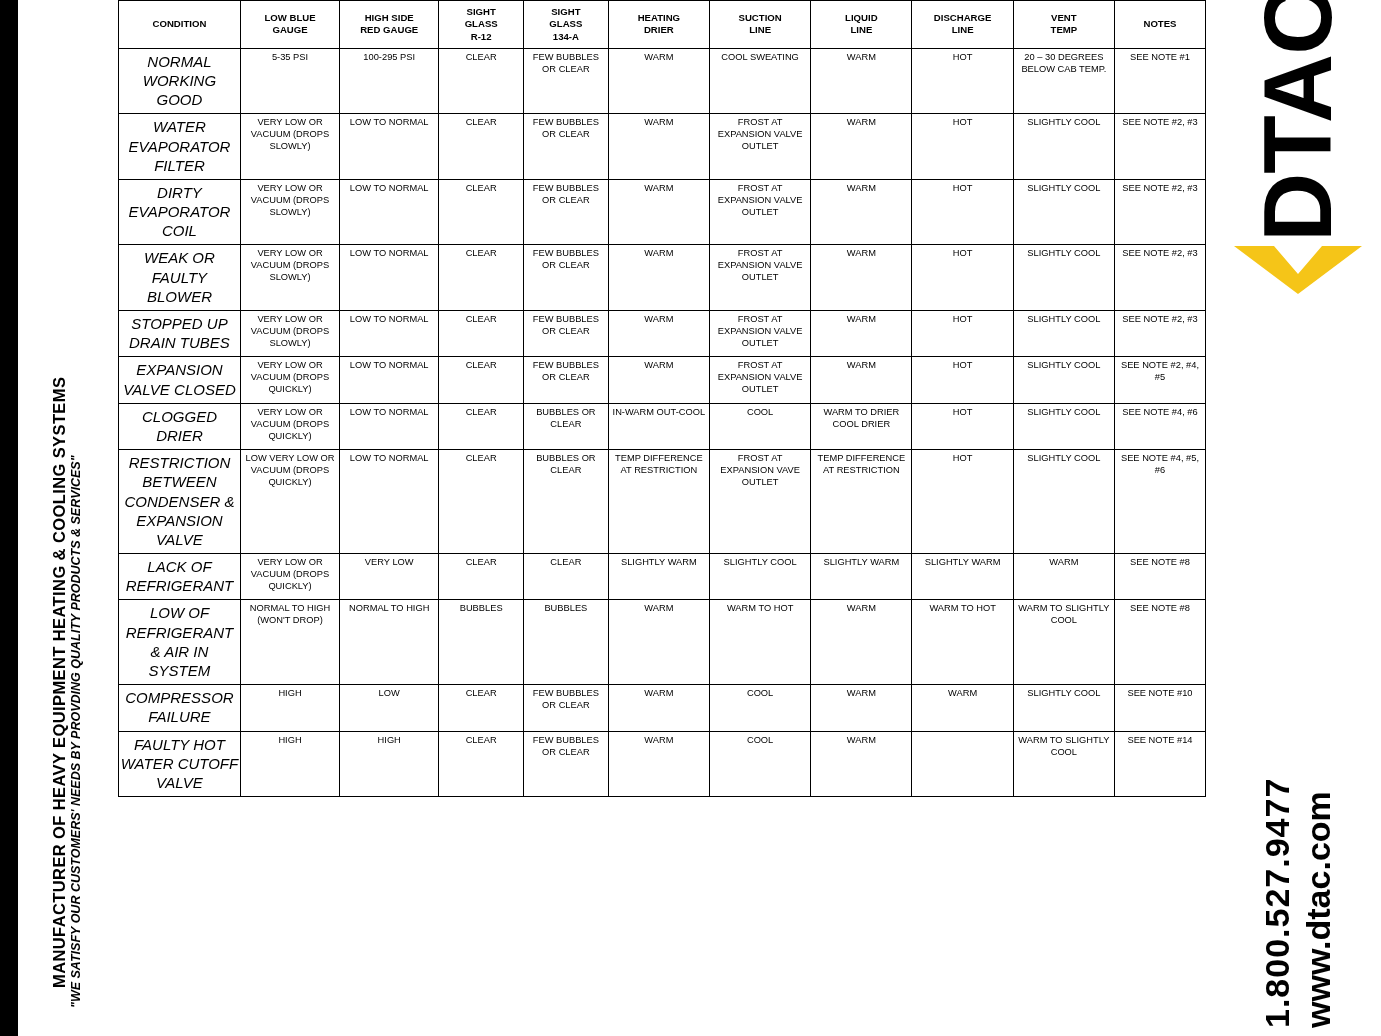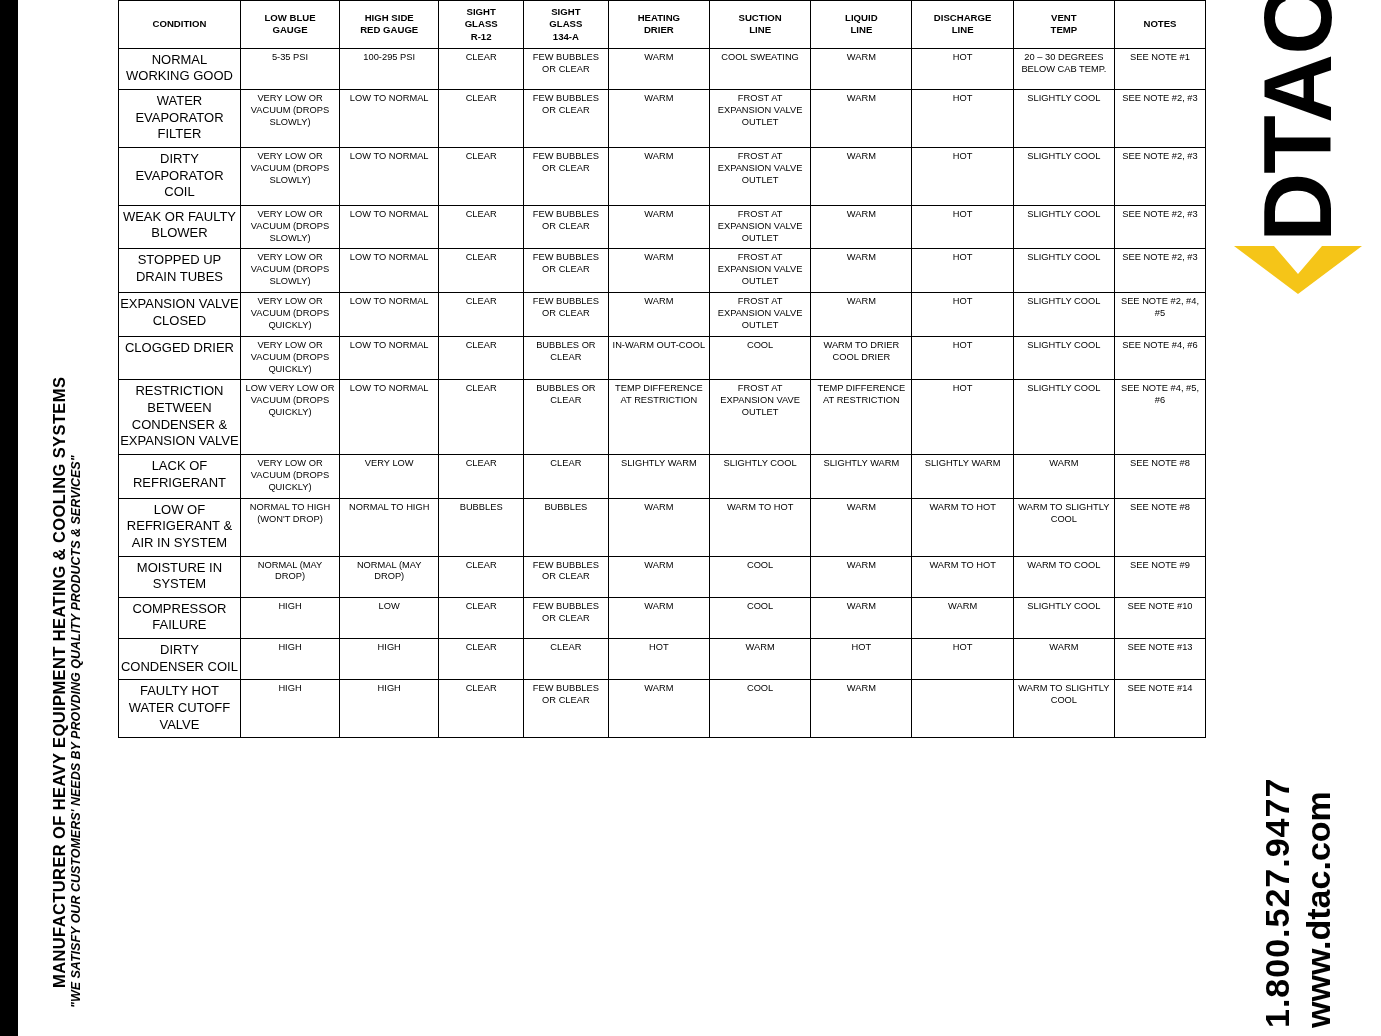--- a/index.html
+++ b/index.html
@@ -87,21 +87,22 @@
     word-wrap: break-word;
   }
   table.diag th {
     font-weight: bold;
     font-size: 9.6px;
     vertical-align: middle;
     padding-top: 5px;
     padding-bottom: 5px;
   }
   table.diag td.cond {
-    font-size: 13px;
+    font-size: 15px;
+    font-style: italic;
   }
   
   col.c0 { width: 118px; }
   col.c1 { width: 96px; }
   col.c2 { width: 96px; }
   col.c3 { width: 82px; }
   col.c4 { width: 82px; }
   col.c5 { width: 98px; }
   col.c6 { width: 98px; }
   col.c7 { width: 98px; }
@@ -390,57 +391,31 @@
             <td>BUBBLES</td>
             <td>BUBBLES</td>
             <td>WARM</td>
             <td>WARM TO HOT</td>
             <td>WARM</td>
             <td>WARM TO HOT</td>
             <td>WARM TO SLIGHTLY COOL</td>
             <td>SEE NOTE #8</td>
           </tr>
           <tr>
-            <td class="cond">MOISTURE IN SYSTEM</td>
-            <td>NORMAL (MAY DROP)</td>
-            <td>NORMAL (MAY DROP)</td>
-            <td>CLEAR</td>
-            <td>FEW BUBBLES OR CLEAR</td>
-            <td>WARM</td>
-            <td>COOL</td>
-            <td>WARM</td>
-            <td>WARM TO HOT</td>
-            <td>WARM TO COOL</td>
-            <td>SEE NOTE #9</td>
-          </tr>
-          <tr>
             <td class="cond">COMPRESSOR FAILURE</td>
             <td>HIGH</td>
             <td>LOW</td>
             <td>CLEAR</td>
             <td>FEW BUBBLES OR CLEAR</td>
             <td>WARM</td>
             <td>COOL</td>
             <td>WARM</td>
             <td>WARM</td>
             <td>SLIGHTLY COOL</td>
             <td>SEE NOTE #10</td>
-          </tr>
-          <tr>
-            <td class="cond">DIRTY CONDENSER COIL</td>
-            <td>HIGH</td>
-            <td>HIGH</td>
-            <td>CLEAR</td>
-            <td>CLEAR</td>
-            <td>HOT</td>
-            <td>WARM</td>
-            <td>HOT</td>
-            <td>HOT</td>
-            <td>WARM</td>
-            <td>SEE NOTE #13</td>
           </tr>
           <tr>
             <td class="cond">FAULTY HOT WATER CUTOFF VALVE</td>
             <td>HIGH</td>
             <td>HIGH</td>
             <td>CLEAR</td>
             <td>FEW BUBBLES OR CLEAR</td>
             <td>WARM</td>
             <td>COOL</td>
             <td>WARM</td>

